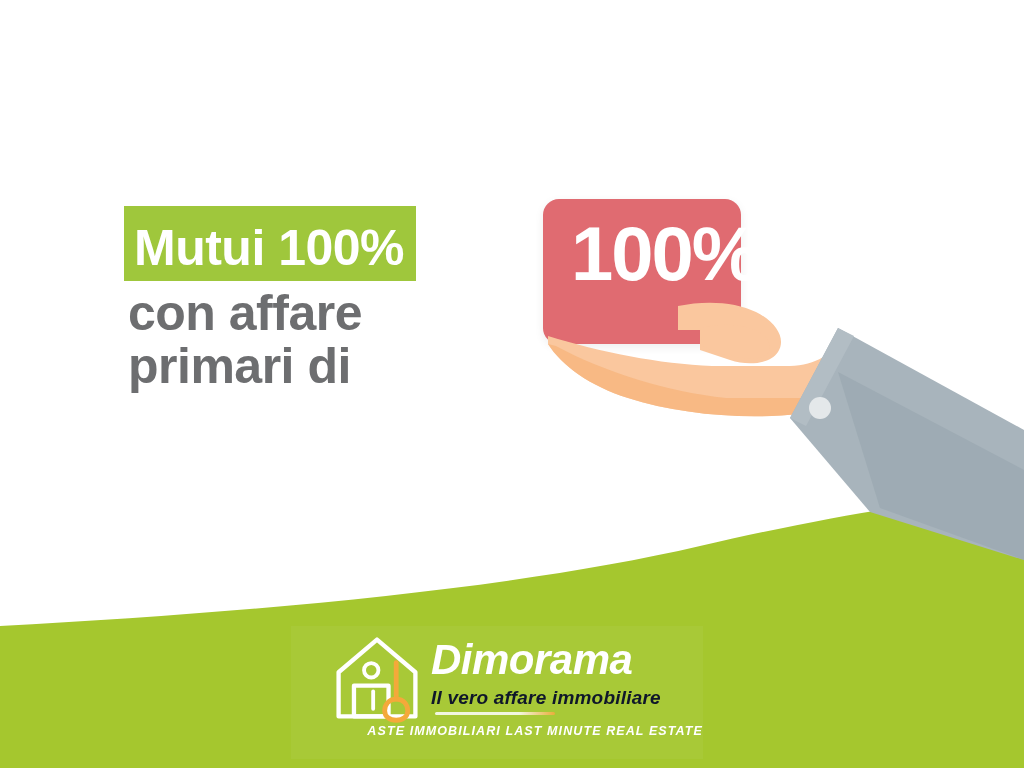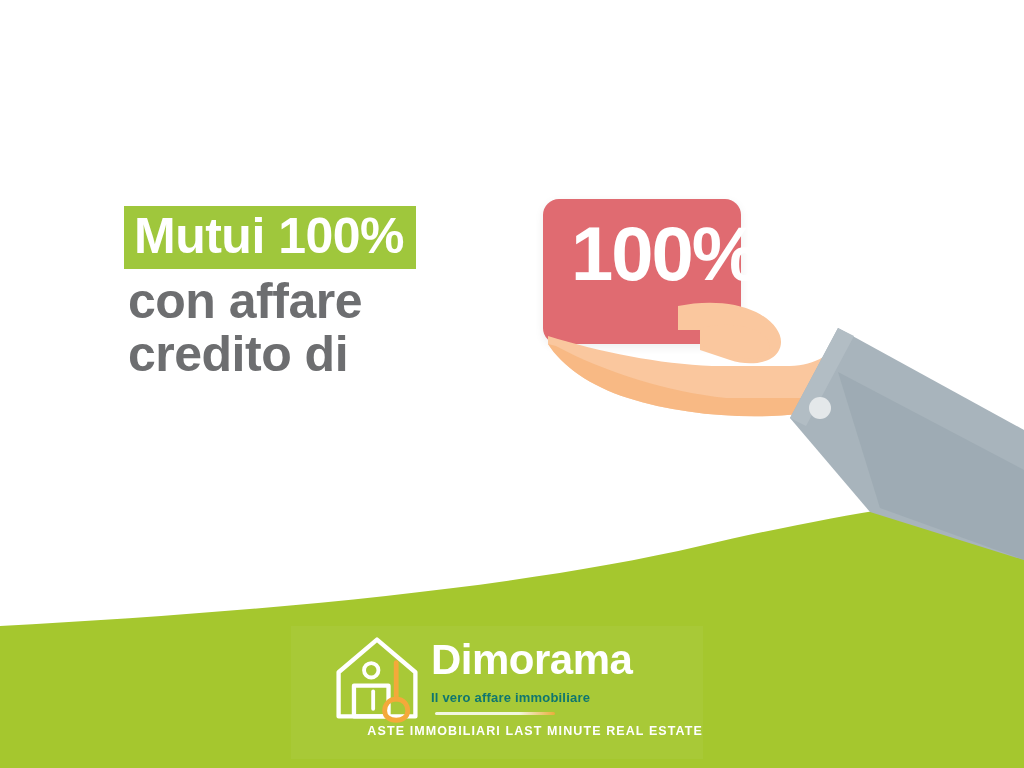--- a/index.html
+++ b/index.html
@@ -43,21 +43,21 @@
     line-height: 53px;
     font-weight: bold;
     color: #6d6e70;
     letter-spacing: -0.5px;
     white-space: nowrap;
   }
   .headline-line.hl-highlight {
     display: inline-block;
     background: #9fc73c;
     color: #ffffff;
-    padding: 4px 12px 6px 10px;
+    padding: 16px 12px 6px 10px;
     margin-left: -4px;
     margin-bottom: 4px;
   }
   .headline-rest {
     margin-top: 2px;
   }
 
   
   .card-100 {
     position: absolute;
@@ -94,20 +94,21 @@
 
   
   .logo-lockup {
     position: absolute;
     left: 291px;
     top: 626px;
     width: 412px;
     height: 133px;
     z-index: 7;
     background: rgba(255,255,255,0.045);
+    font-style: italic;
   }
   .logo-row {
     position: absolute;
     left: 0;
     top: 0;
     display: flex;
     align-items: center;
   }
   .logo-mark {
     width: 96px;
@@ -121,24 +122,24 @@
     margin-top: 2px;
   }
   .logo-name {
     font-size: 42px;
     line-height: 42px;
     font-weight: bold;
     color: #ffffff;
     letter-spacing: -0.5px;
   }
   .logo-tagline {
-    font-size: 13px;
+    font-size: 19px;
     line-height: 18px;
     font-weight: bold;
-    color: #0f766e;
+    color: #0f172a;
     letter-spacing: 0.2px;
     margin-top: 8px;
   }
   .logo-rule {
     margin-top: 5px;
     margin-left: 4px;
     width: 120px;
     height: 3px;
     background: linear-gradient(90deg, #ffffff 0%, #ffffff 70%, #f4a93a 100%);
     opacity: 0.85;
@@ -163,21 +164,21 @@
 <div class="stage">
 
   <svg class="green-wave" viewBox="0 0 1024 768" preserveAspectRatio="none">
     <path d="M0,626 C260,612 520,588 700,546 C830,516 930,500 1024,492 L1024,768 L0,768 Z" fill="#a5c72e"></path>
   </svg>
 
   <div class="headline">
     <div class="headline-line hl-highlight">Mutui 100%</div>
     <div class="headline-rest">
       <div class="headline-line">con affare</div>
-      <div class="headline-line">credito di</div>
+      <div class="headline-line">primari di</div>
     </div>
   </div>
 
   <div class="card-100">
     <div class="card-100-label">100%</div>
   </div>
 
   <svg class="arm-layer" viewBox="0 0 1024 768" preserveAspectRatio="none">
 
     <path d="M678,306 C706,300 736,302 756,312 C778,323 786,340 778,352

